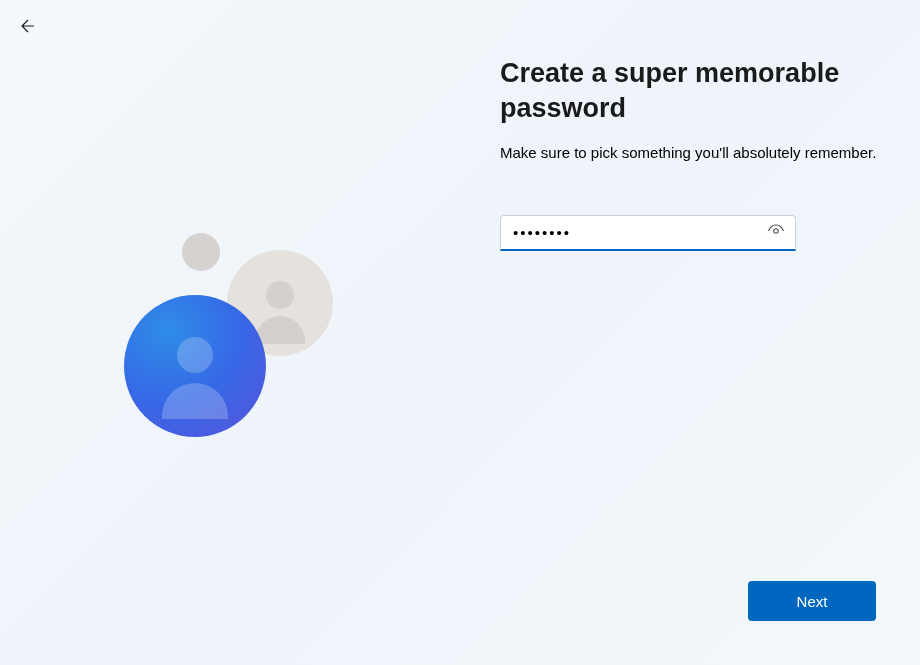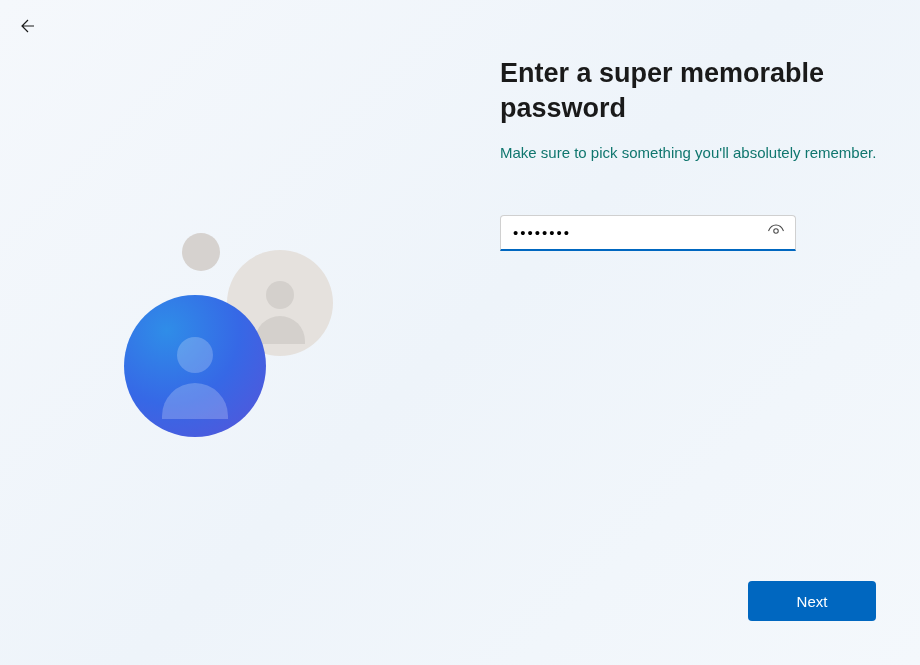--- a/index.html
+++ b/index.html
@@ -105,21 +105,21 @@
     }
     .title {
       font-size: 27px;
       font-weight: 600;
       color: #1a1a1a;
       line-height: 1.3;
       margin-bottom: 16px;
     }
     .subtitle {
       font-size: 15px;
-      color: #0f766e;
+      color: #000000;
       line-height: 1.4;
       margin-bottom: 52px;
     }
     .field-label {
       font-size: 16px;
       color: #1a1a1a;
       margin-bottom: 8px;
     }
     .input-wrap {
       position: relative;
@@ -182,21 +182,21 @@
     <div class="head"></div>
     <div class="body"></div>
   </div>
   <div class="circle-blue">
     <div class="head"></div>
     <div class="body"></div>
   </div>
 </div>
 
 <div class="content">
-  <h1 class="title">Enter a super memorable password</h1>
+  <h1 class="title">Create a super memorable password</h1>
   <p class="subtitle">Make sure to pick something you'll absolutely remember.</p>
   <div class="input-wrap">
     <input type="text" class="password-input" value="••••••••" style="">
     <div class="eye-btn">
       <span>
         <svg width="18" height="18" viewBox="0 0 24 24" fill="none" stroke="#4a4a4a" stroke-width="1.4">
           <path d="M2 12 C4 7 8 4 12 4 C16 4 20 7 22 12"></path>
           <circle cx="12" cy="12" r="3"></circle>
         </svg>
       </span>

